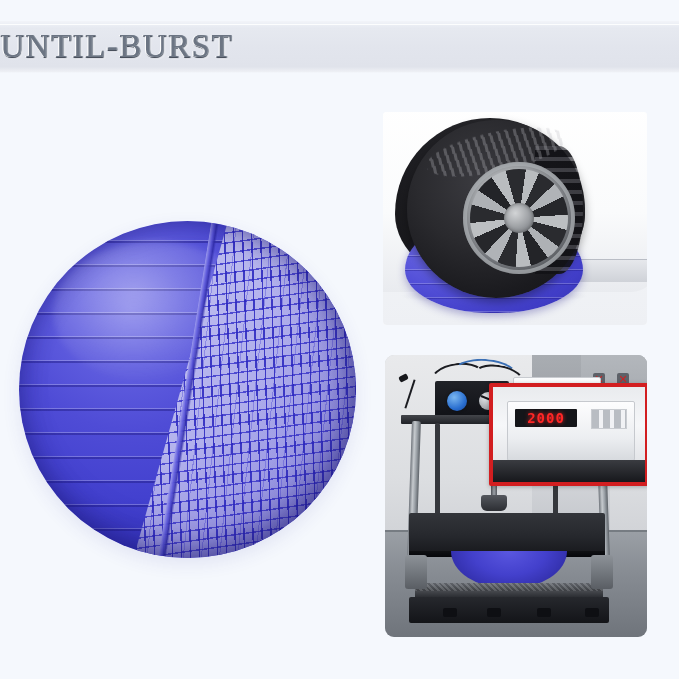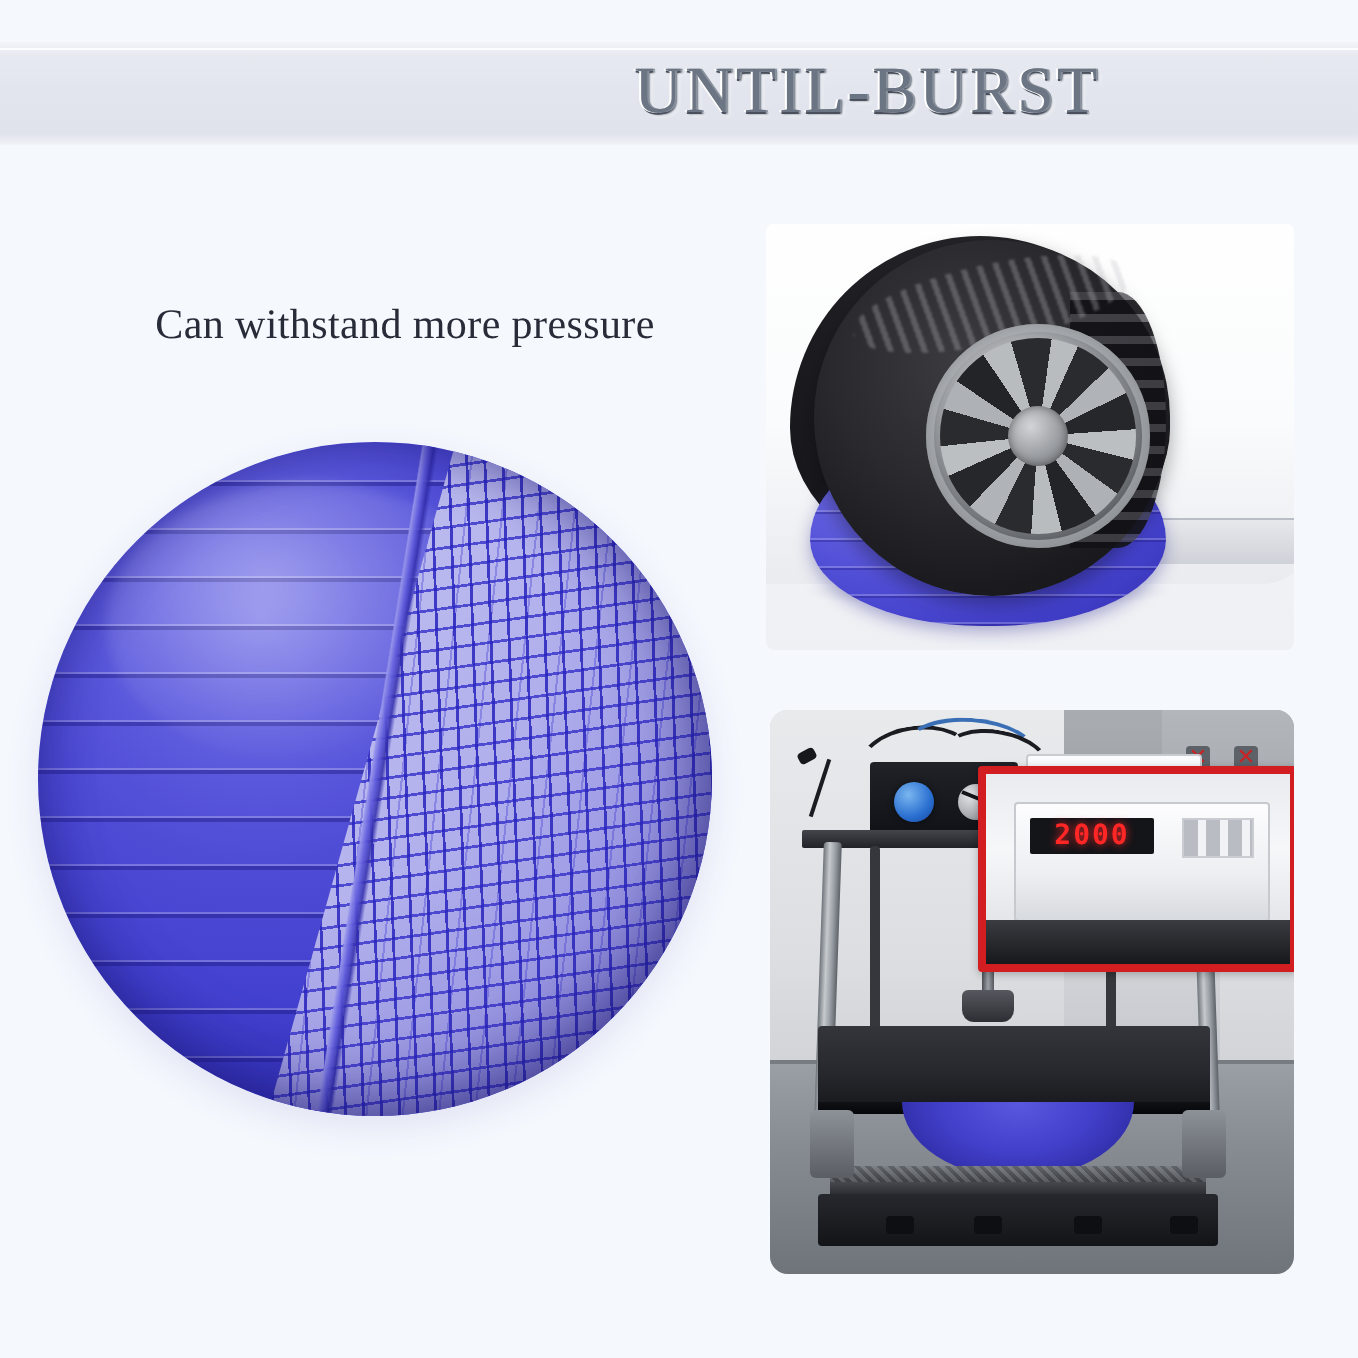--- a/index.html
+++ b/index.html
@@ -36,21 +36,21 @@
     position: absolute;
     left: 0; right: 0; top: 3px;
     height: 1px;
     background: rgba(255,255,255,0.85);
   }
   .header-title {
     position: absolute;
     left: 0;
     top: 24px;
     width: 550px;
-    text-align: right;
+    text-align: left;
     font-family: "Liberation Serif", "DejaVu Serif", serif;
     font-size: 33px;
     line-height: 44px;
     letter-spacing: 1.5px;
     font-weight: 400;
     color: #6c7583;
     text-shadow:
        1px 0 0 #8a929e,
       -1px 0 0 #ffffff,
        0 1px 0 #49505c,
@@ -580,21 +580,20 @@
     transform-origin: left center;
   }
 </style>
 </head>
 <body>
 
 <div class="header-band"></div>
 <div class="header-title">UNTIL-BURST</div>
 
 <div class="mesh-caption">
-  <span class="line2">Can withstand more pressure</span>
 </div>
 
 <div class="ball-wrap">
   <div class="ball">
     <div class="ball-ribs"></div>
     <div class="ball-gloss"></div>
     <div class="ball-mesh"></div>
     <div class="ball-mesh-shade"></div>
     <div class="ball-cut-edge"></div>
     <div class="ball-rim"></div>

